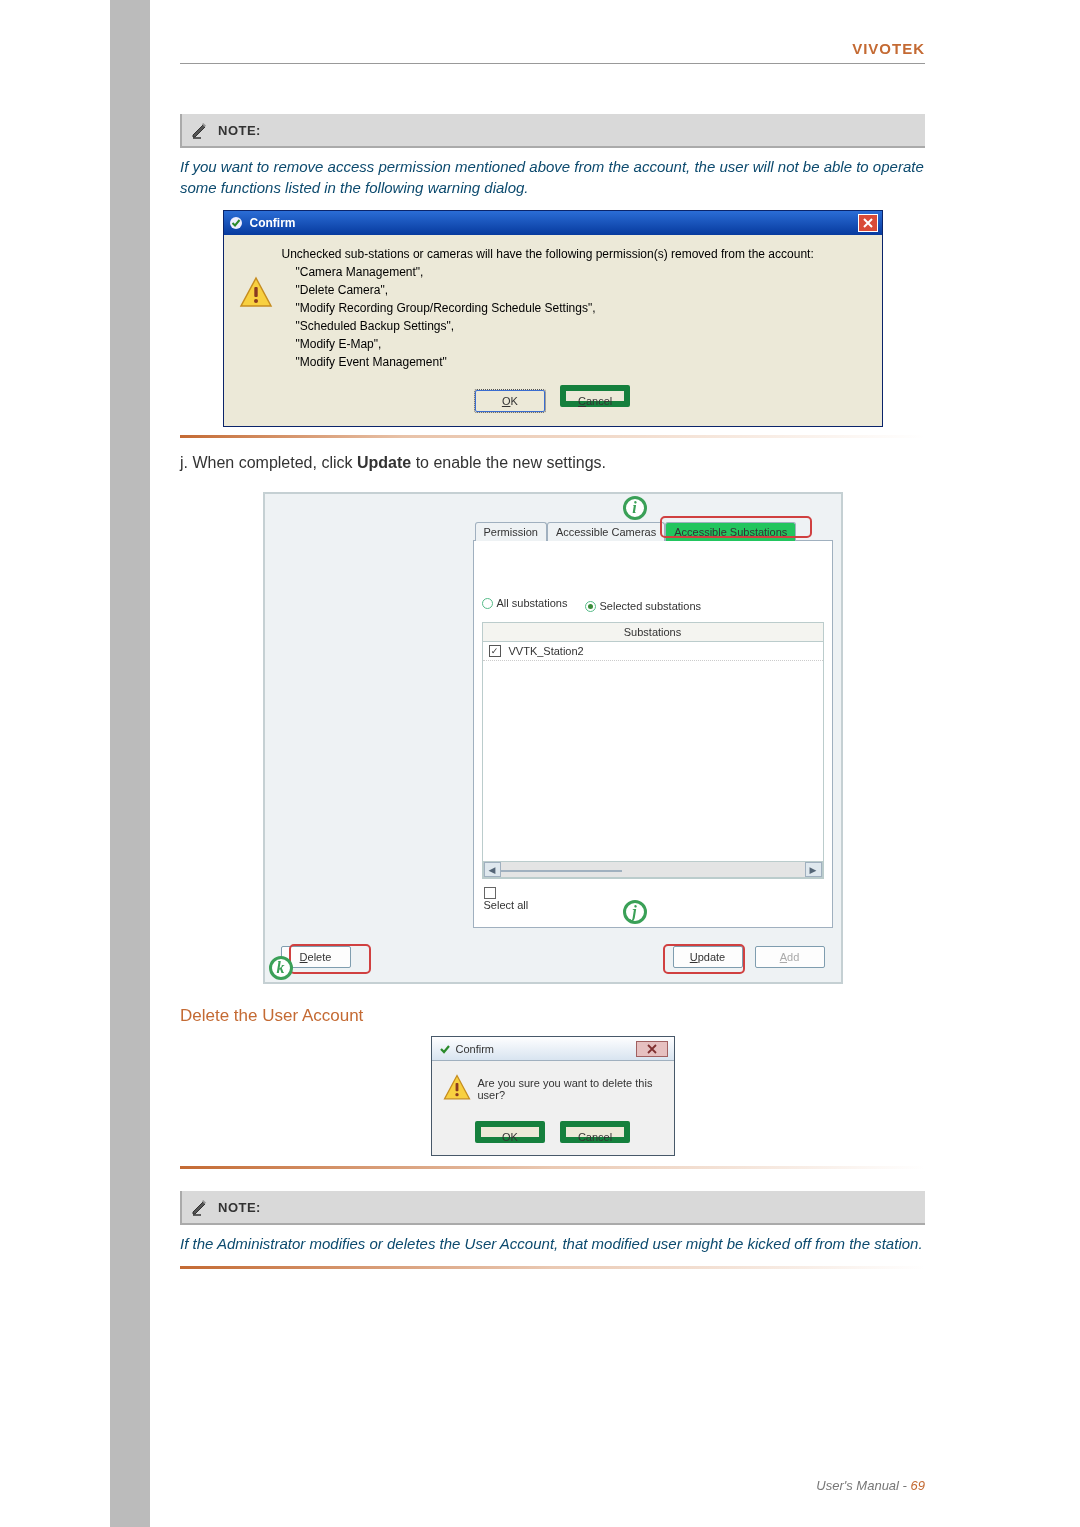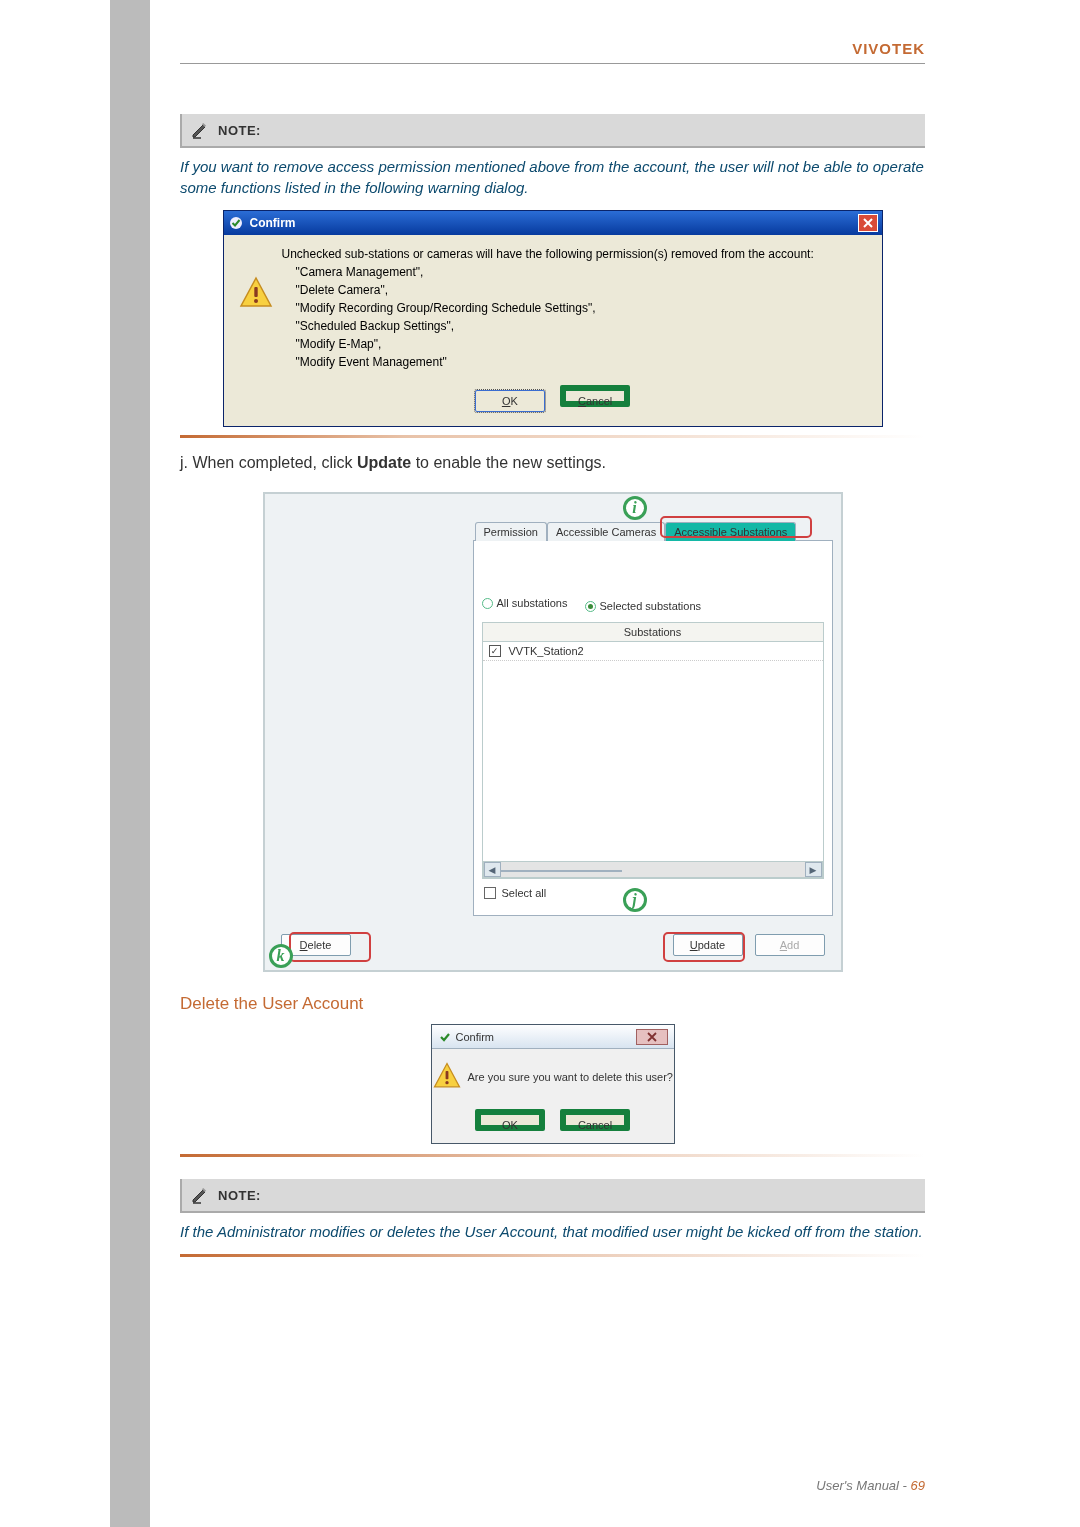--- a/index.html
+++ b/index.html
@@ -35,54 +35,54 @@
   strong { font-weight: bold; }
 
   
   .panel { width:580px; margin:18px auto 0; border:2px solid #c5d0d3; position:relative; font-family: Tahoma, Arial, sans-serif; font-size:11px; background:#eef2f4; }
   .panel-inner { display:flex; }
   .panel-left { width:200px; border-right:0; padding:6px; position:relative; min-height:380px; background:#eef2f4; }
   .panel-left .leftbox { height:350px; border-right:0; }
   .panel-right { flex:1; padding:8px; position:relative; }
   .tabs { display:flex; gap:0; margin: 20px 0 0 2px; }
   .tab { border:1px solid #a0b0bf; border-bottom:none; padding:3px 8px; background:#eef2f4; border-radius:3px 3px 0 0; font-size:11px; }
-  .tab.active { background:#14b8a6; position:relative; z-index:2; }
+  .tab.active { background:#22c55e; position:relative; z-index:2; }
   .tabbody { border:1px solid #a0b0bf; background:#fff; padding:8px; margin-top:-1px; }
   .radiorow { padding:4px 0; }
   .radio { display:inline-flex; align-items:center; margin-right:14px; font-size:11px;margin-top:44px; }
   .radio .circ { width:11px; height:11px; border-radius:50%; border:1px solid #5b8; margin-right:4px; display:inline-flex; align-items:center; justify-content:center; }
   .radio.selected .circ::after { content:''; width:5px; height:5px; border-radius:50%; background:#3a8c3a; }
   .sub-table { border:1px solid #bcc; width:100%; background:#fff; margin-top:6px; }
   .sub-table-head { border-bottom:1px solid #bcc; background:#f4f4f0; padding:3px 20px; text-align:center; font-size:11px; }
   .sub-table-row { display:flex; align-items:center; padding:3px 6px; border-bottom:1px dotted #ccc; }
   .sub-table-row .cb { width:12px; height:12px; border:1px solid #555; margin-right:8px; display:inline-flex; align-items:center; justify-content:center; font-size:9px; }
   .sub-scroll { height:200px; }
   .hscroll { display:flex; align-items:center; height:17px; background:#e4e4e4; border:1px solid #bcc; }
   .hscroll .arrow { width:17px; height:15px; background:#dfe8ee; border:1px solid #a0b0bf; display:flex; align-items:center; justify-content:center; font-size:9px; color:#567; }
   .hscroll .track { flex:1; position:relative; }
   .hscroll .thumb { position:absolute; left:0; width:40%; height:100%; background:#ceddea; border:1px solid #a0b0bf; }
-  .selectall { padding:8px 2px; display:flex; align-items:flex-start; }
+  .selectall { padding:8px 2px; display:flex; align-items:flex-start;flex-direction:column; }
   .selectall .box { width:12px; height:12px; border:1px solid #666; margin-right:6px; }
   .panel-actions { display:flex; padding:10px 10px 14px; align-items:center; }
   .spacer { flex:1; }
   .pbtn { min-width:70px; height:22px; line-height:20px; border:1px solid #7f9daf; border-radius:2px; background:#fdfdfd; text-align:center; font-size:11px; margin:0 6px; }
   .pbtn.disabled { color:#aaa; }
   .pbtn .u { text-decoration:underline; }
 
   .callout { position:absolute; width:24px; height:24px; border:3px solid #3aa057; border-radius:50%; background:#fff; display:flex; align-items:center; justify-content:center; color:#3aa057; font-family: Georgia, serif; font-style:italic; font-weight:bold; font-size:16px; z-index:5; }
   .callout-ring { position:absolute; border:2px solid #d04040; border-radius:5px; z-index:4; }
 
   .section-heading { color:#c46a33; font-size:17px; margin-top:22px; margin-bottom:8px; }
 
   
   .dlg2 { width:244px; margin:10px auto 0; border:1px solid #475869; font-family: Tahoma, Arial, sans-serif; font-size:11px; }
   .dlg2-title { height:24px; background:linear-gradient(#fefeff,#d8e4f0); color:#333; display:flex; align-items:center; padding:0 6px; border-bottom:1px solid #a0b0bf; }
   .dlg2-title .tick2 { width:14px; height:14px; margin-right:4px; }
   .dlg2-title .close2 { margin-left:auto; width:32px; height:16px; border:1px solid #a06060; background:#e6c0c0; display:flex; align-items:center; justify-content:center; }
-  .dlg2-body { background:#f0f0f0; display:flex; padding:12px 0; align-items:center; }
+  .dlg2-body { background:#f0f0f0; display:flex; padding:12px 10px; align-items:center; }
   .dlg2-icon { width:36px; }
   .dlg2-text { flex:1; font-size:11px; }
   .dlg2-buttons { background:#f0f0f0; text-align:center; padding:4px 0 12px; }
   .gradline-full { height:3px; background: linear-gradient(90deg, #c46a33 0%, #eac9b3 50%, transparent 100%); margin-top:10px; }
 
   .footer { position:absolute; bottom:34px; right:45px; color:#777; font-style:italic; font-size:13px; }
   .footer .pg { color:#c46a33; font-style:italic; }
 </style>
 </head>
 <body>

